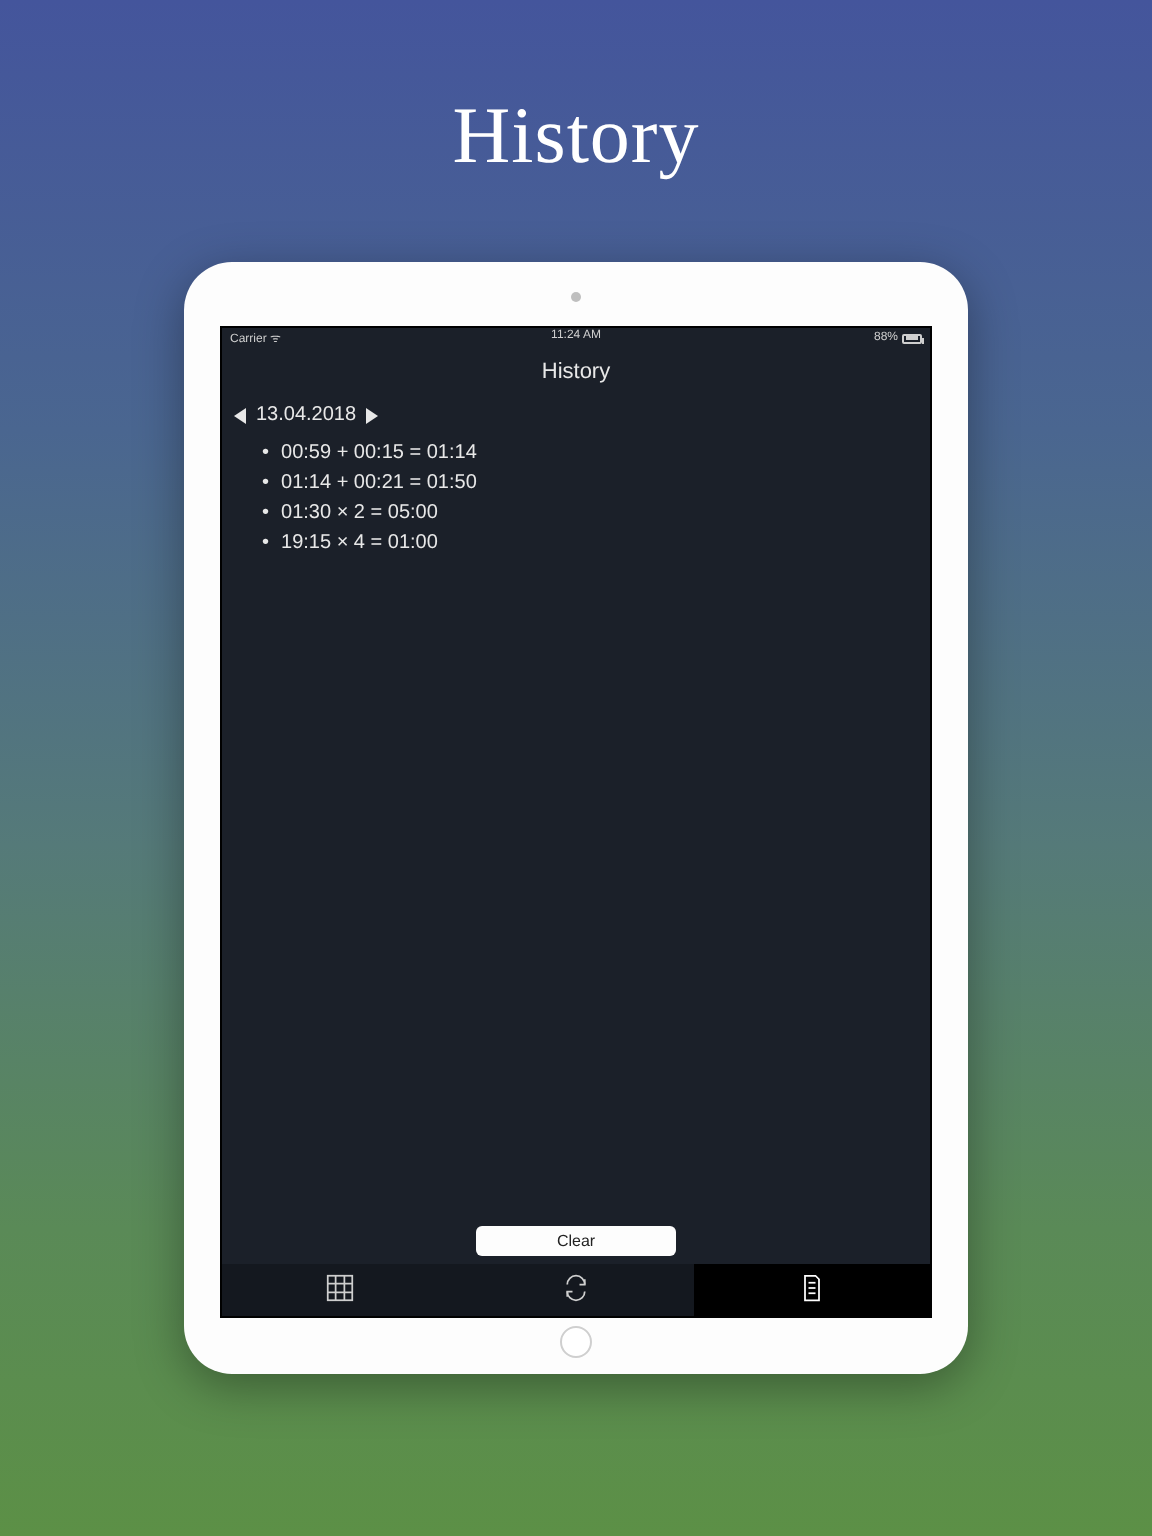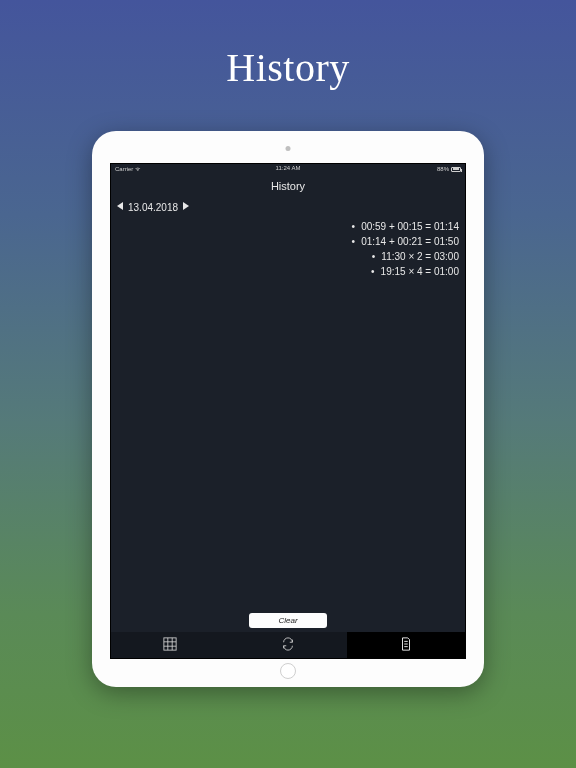--- a/index.html
+++ b/index.html
@@ -107,62 +107,60 @@
 
   .nav-title {
     text-align: center;
     font-size: 11px;
     color: #e8e8e8;
     padding: 6px 0 10px 0;
   }
 
   .date-row {
     display: flex;
-    align-items: flex-start;
+    align-items: center;
     gap: 5px;
     padding: 0 6px 6px 6px;
     font-size: 10px;
   }
   .tri {
     width: 0; height: 0;
     border-top: 4px solid transparent;
     border-bottom: 4px solid transparent;
     display: inline-block;
   }
   .tri-left { border-right: 6px solid #e8e8e8; }
   .tri-right { border-left: 6px solid #e8e8e8; }
 
   .history-list {
-    padding: 0 6px;
+    padding: 0 18px;
     font-size: 10px;
     line-height: 1.5;
     flex: 1;
-    text-align: right;
   }
   .history-item::before {
     content: "•";
     margin: 0 6px 0 2px;
   }
 
   .clear-row {
     display: flex;
     justify-content: center;
     padding: 0 0 4px 0;
   }
   .clear-btn {
     background: #fdfdfd;
     color: #222;
     border: none;
     border-radius: 3px;
-    width: 78px;
+    width: 100px;
     height: 15px;
     font-size: 8px;
     line-height: 15px;
     text-align: center;
-    font-style: italic;
   }
 
   .tab-bar {
     height: 26px;
     background: #14181f;
     display: flex;
   }
   .tab {
     flex: 1;
     display: flex;
@@ -199,21 +197,21 @@
 
     <div class="date-row">
       <span class="tri tri-left"></span>
       <span>13.04.2018</span>
       <span class="tri tri-right"></span>
     </div>
 
     <div class="history-list" id="history-list">
         <div class="history-item">00:59 + 00:15 = 01:14</div>
         <div class="history-item">01:14 + 00:21 = 01:50</div>
-        <div class="history-item">11:30 × 2 = 03:00</div>
+        <div class="history-item">01:30 × 2 = 05:00</div>
         <div class="history-item">19:15 × 4 = 01:00</div>
       </div>
 
     <div class="clear-row">
       <div class="clear-btn">Clear</div>
     </div>
 
     <div class="tab-bar">
       <div class="tab">
         <span>

